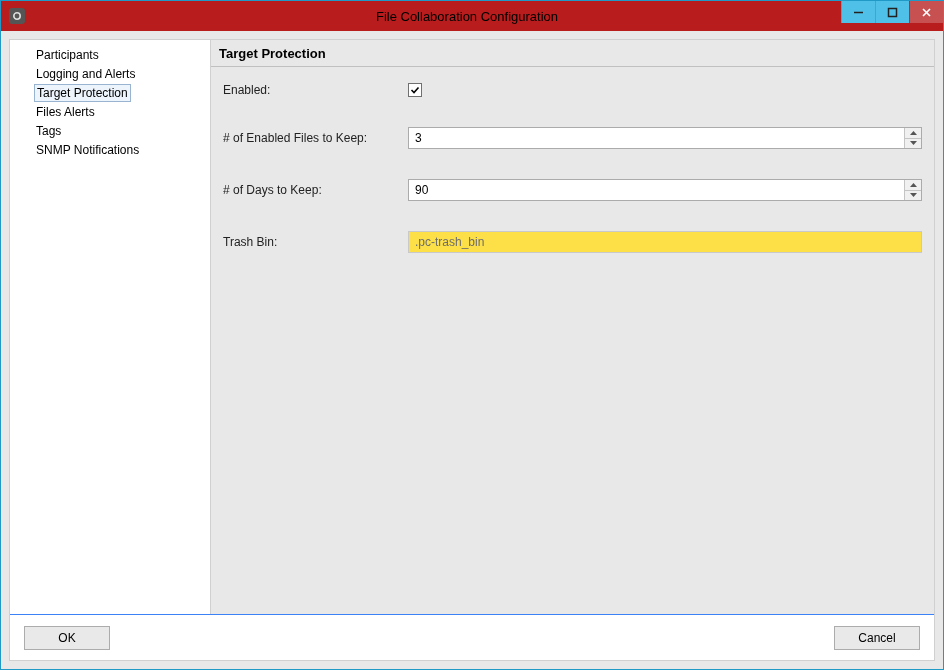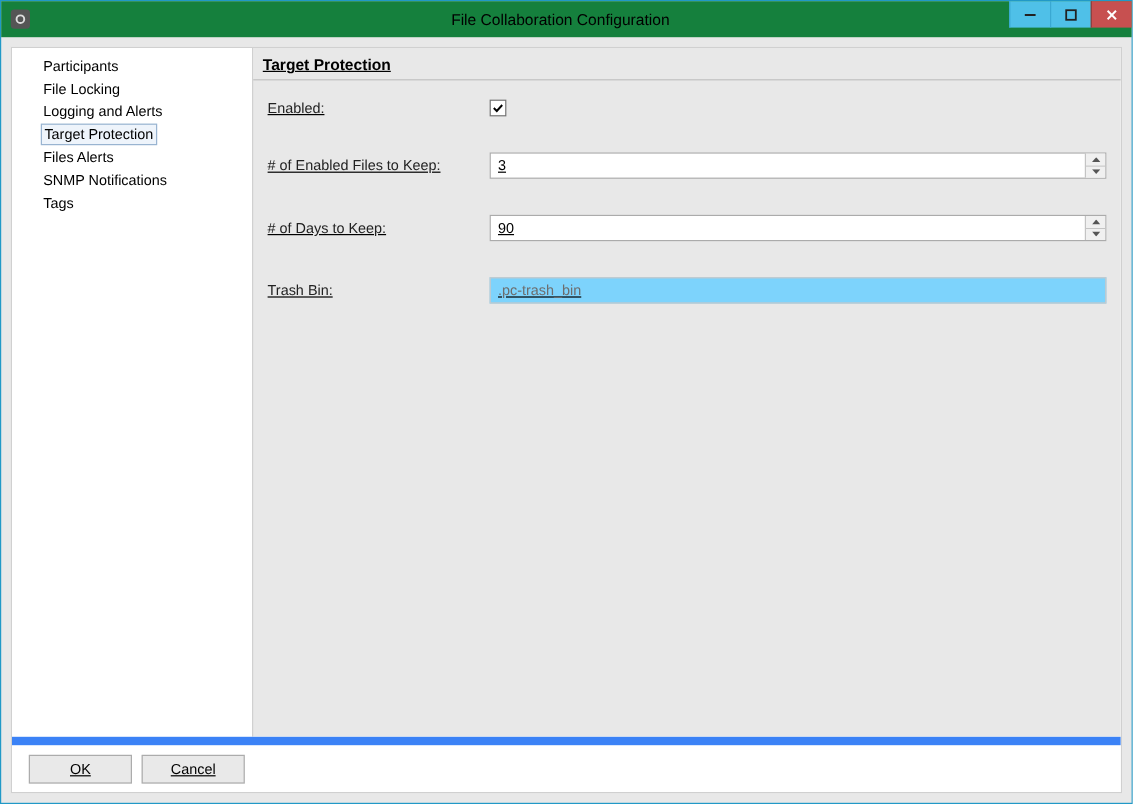--- a/index.html
+++ b/index.html
@@ -11,21 +11,21 @@
   }
   .window {
     width: 944px; height: 670px;
     border: 1px solid #2199c7;
     background: #e8e8e8;
     display: flex; flex-direction: column;
     position: relative;
   }
   .titlebar {
     height: 30px;
-    background: #15803d;
+    background: #b91c1c;
     display: flex; align-items: center;
     padding: 0 0 0 8px;
     position: relative;
   }
   .title-icon {
     width: 16px; height: 16px;
     background: #555;
     border-radius: 3px;
     display: flex; align-items: center; justify-content: center;
     margin-right: 6px;
@@ -52,21 +52,20 @@
   }
   .win-btn.close { background: #c75050; border-left: 1px solid #904040;}
   .win-btn svg { width: 11px; height: 11px; }
   .outer {
     flex: 1;
     margin: 8px;
     background: #fff;
     border: 1px solid #d0d0d0;
     display: flex; flex-direction: column;
     overflow: hidden;
-    text-decoration: underline;
   }
   .body {
     flex: 1;
     display: flex;
     overflow: hidden;
   }
   .sidebar {
     width: 200px;
     background: #fff;
     padding: 6px 0 0 24px;
@@ -142,29 +141,29 @@
   .spin-up, .spin-down {
     flex: 1;
     display: flex; align-items: center; justify-content: center;
     background: #f0f0f0;
   }
   .spin-up { border-bottom: 1px solid #c4c4c4; }
   .spin-up svg, .spin-down svg { width: 7px; height: 4px; }
   .readonly-field {
     height: 22px;
     border: 1px solid #c9c9c9;
-    background: #7dd3fc;
+    background: #fde047;
     color: #6d6d6d;
     padding: 3px 6px;
     line-height: 14px;
   }
   .footer {
     height: 46px;
-    border-top: 7px solid #3b82f6;
-    display: flex; align-items: center; justify-content: flex-start;
+    border-top: 1px solid #3b82f6;
+    display: flex; align-items: center; justify-content: space-between;
     padding: 0 14px;
     gap: 8px;
     background: #fff;
   }
   .btn {
     min-width: 86px;
     height: 24px;
     border: 1px solid #acacac;
     background: #e9e9e9;
     display: flex; align-items: center; justify-content: center;
@@ -202,26 +201,25 @@
           </svg>
       </div>
     </div>
   </div>
 
   <div class="outer">
     <div class="body">
 
       <div class="sidebar">
         <div><span class="nav-item">Participants</span></div>
-        <div><span class="nav-item">File Locking</span></div>
         <div><span class="nav-item">Logging and Alerts</span></div>
         <div><span class="nav-item selected">Target Protection</span></div>
         <div><span class="nav-item">Files Alerts</span></div>
+        <div><span class="nav-item">Tags</span></div>
         <div><span class="nav-item">SNMP Notifications</span></div>
-        <div><span class="nav-item">Tags</span></div>
       </div>
 
       <div class="main">
         <div class="main-header">Target Protection</div>
         <div class="form">
 
           <div class="form-label">Enabled:</div>
           <div>
             <div class="checkbox">
               <svg viewBox="0 0 10 10">

